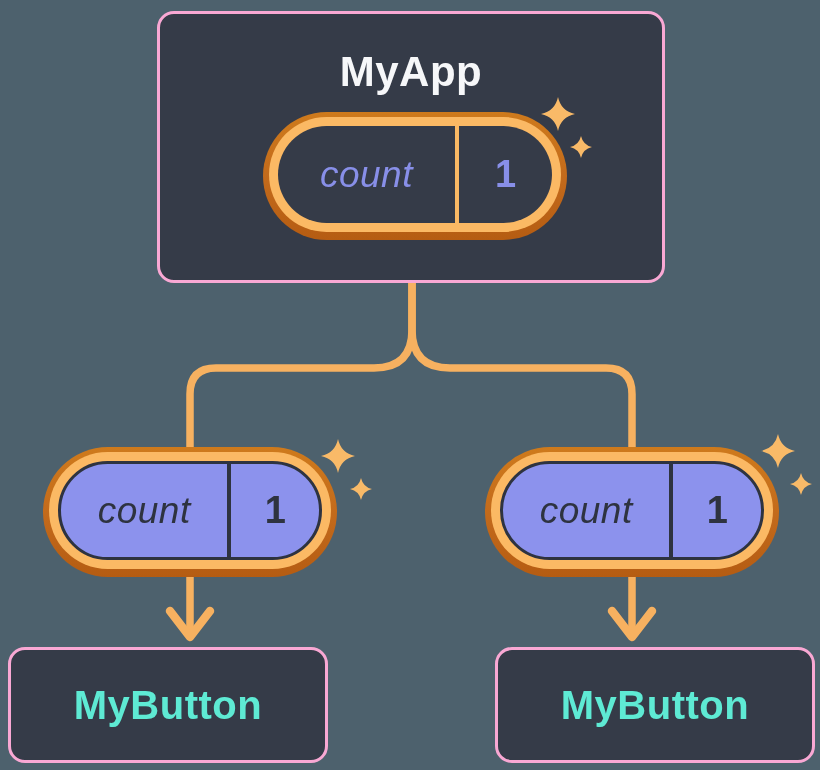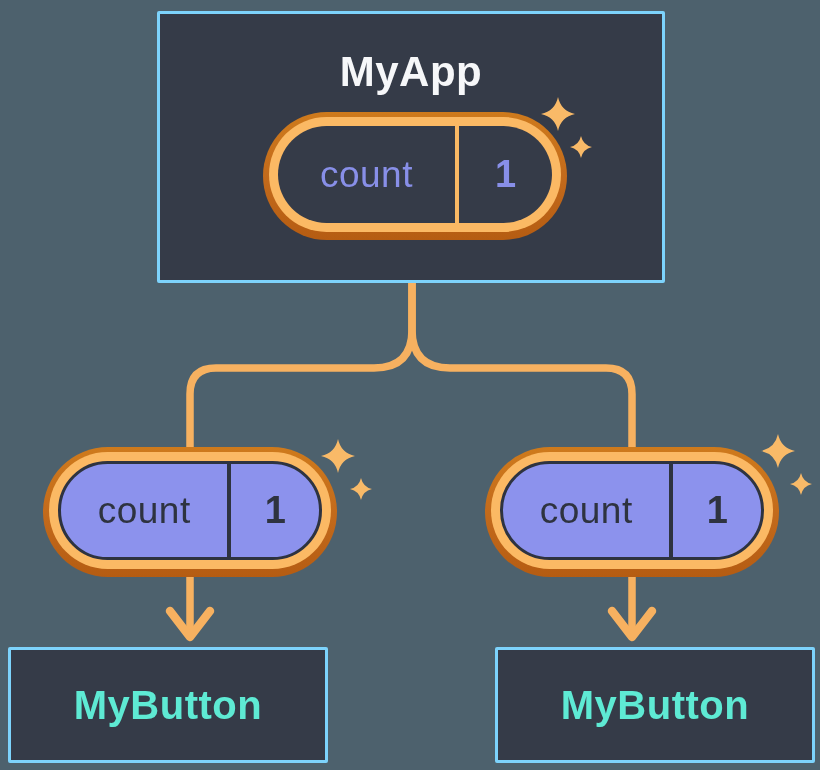--- a/index.html
+++ b/index.html
@@ -8,22 +8,22 @@
     position:relative;
     width:820px;height:770px;
     background:#4D616D;
     font-family:"Liberation Sans", sans-serif;
     overflow:hidden;
   }
   
   .card{
     position:absolute;
     background:#353B48;
-    border:3px solid #7dd3fc;
-    border-radius:2px;
+    border:3px solid #f9a8d4;
+    border-radius:17px;
     z-index:2;
   }
   .card-root{left:157px;top:11px;width:508px;height:272px;}
   .card-title{
     margin-top:34px;
     text-align:center;
     color:#F6F7F9;
     font-size:42px;
     font-weight:600;
     letter-spacing:.5px;
@@ -63,21 +63,21 @@
   .state .pill-body{background:#353B48;}
   .prop  .pill-body{background:#8C92ED;border:3px solid #2E3340;}
   .cell{
     display:flex;align-items:center;justify-content:center;
   }
   .cell.label{flex:1.9;}
   .cell.value{flex:1;}
   .divider{width:4px;}
   .state .divider{background:#FBB964;}
   .prop  .divider{background:#2E3340;}
-  .pill-label-text{font-size:37px;letter-spacing:.5px;}
+  .pill-label-text{font-size:37px;letter-spacing:.5px;font-style:italic;}
   .pill-value-text{font-size:38px;font-weight:700;}
   .state .pill-label-text,.state .pill-value-text{color:#888FE8;}
   .prop  .pill-label-text,.prop  .pill-value-text{color:#2E3340;}
   
   .sparkles{position:absolute;z-index:4;}
   .sparkles.sp-top{left:538px;top:96px;}
   .sparkles.sp-left{left:318px;top:438px;}
   .sparkles.sp-right{left:758px;top:433px;}
   
   .connectors{position:absolute;left:0;top:0;z-index:1;}

